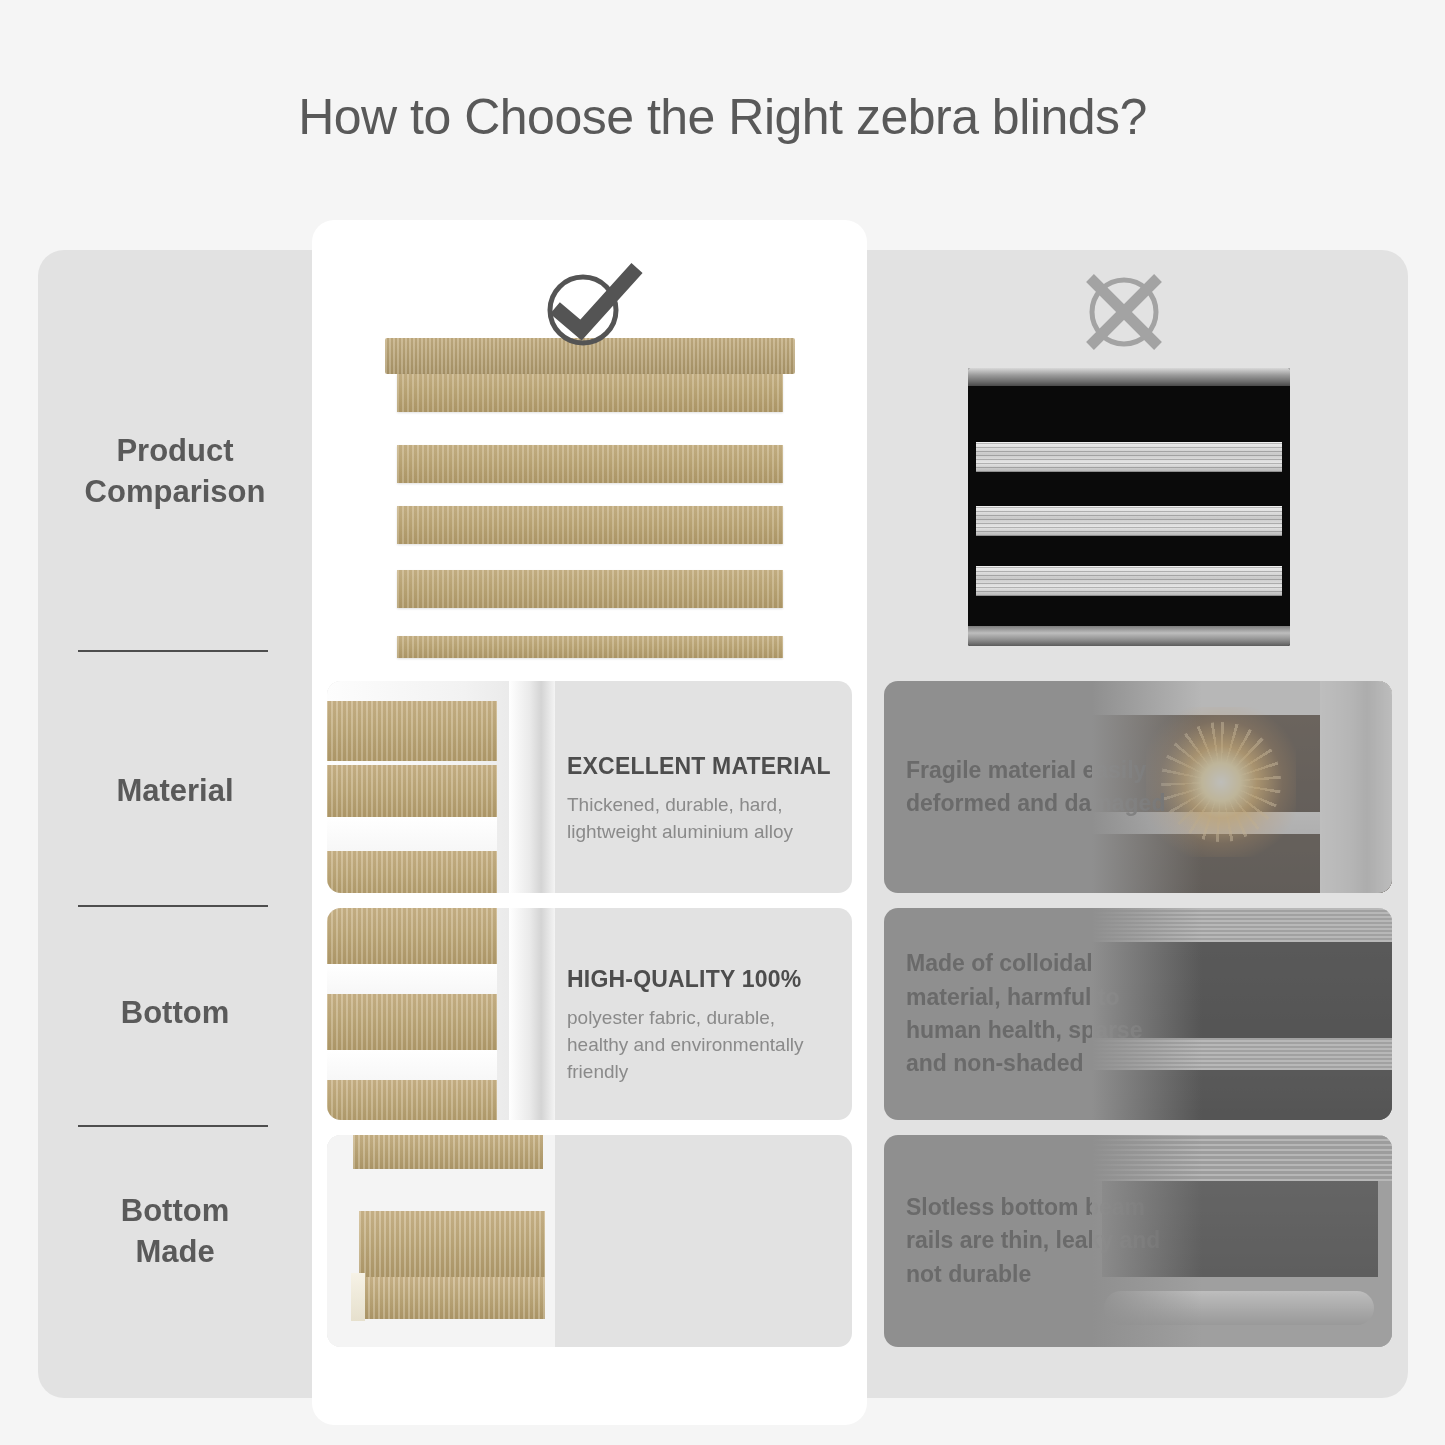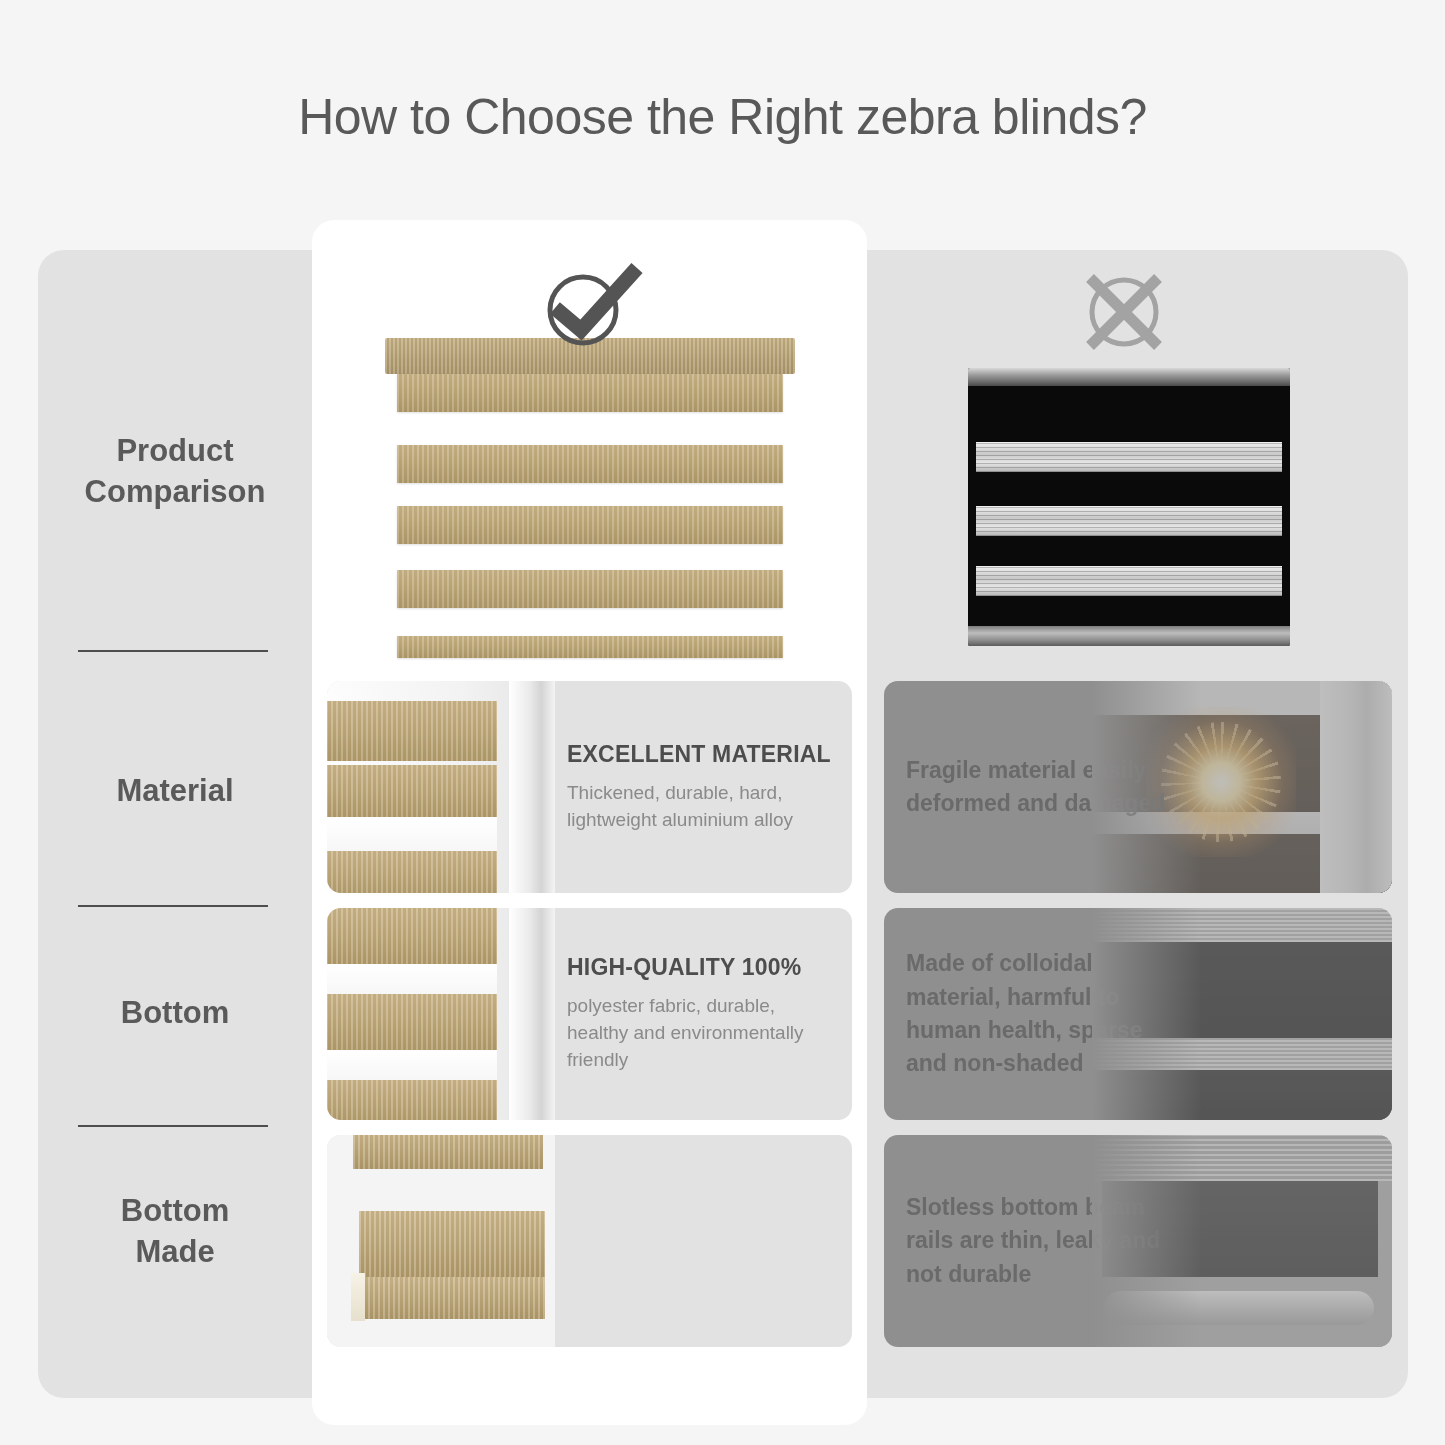--- a/index.html
+++ b/index.html
@@ -198,21 +198,21 @@
   .center-photo {
     position: absolute;
     top: 0; left: 0;
     width: 228px;
     height: 100%;
     overflow: hidden;
     background: #efefef;
   }
   .center-text {
     position: absolute;
-    top: 0; left: 240px;
+    top: 12px; left: 240px;
     right: 14px;
     height: 100%;
     display: flex;
     flex-direction: column;
     justify-content: center;
   }
   .feat-title {
     font-size: 23px;
     font-weight: bold;
     color: #4d4d4d;

